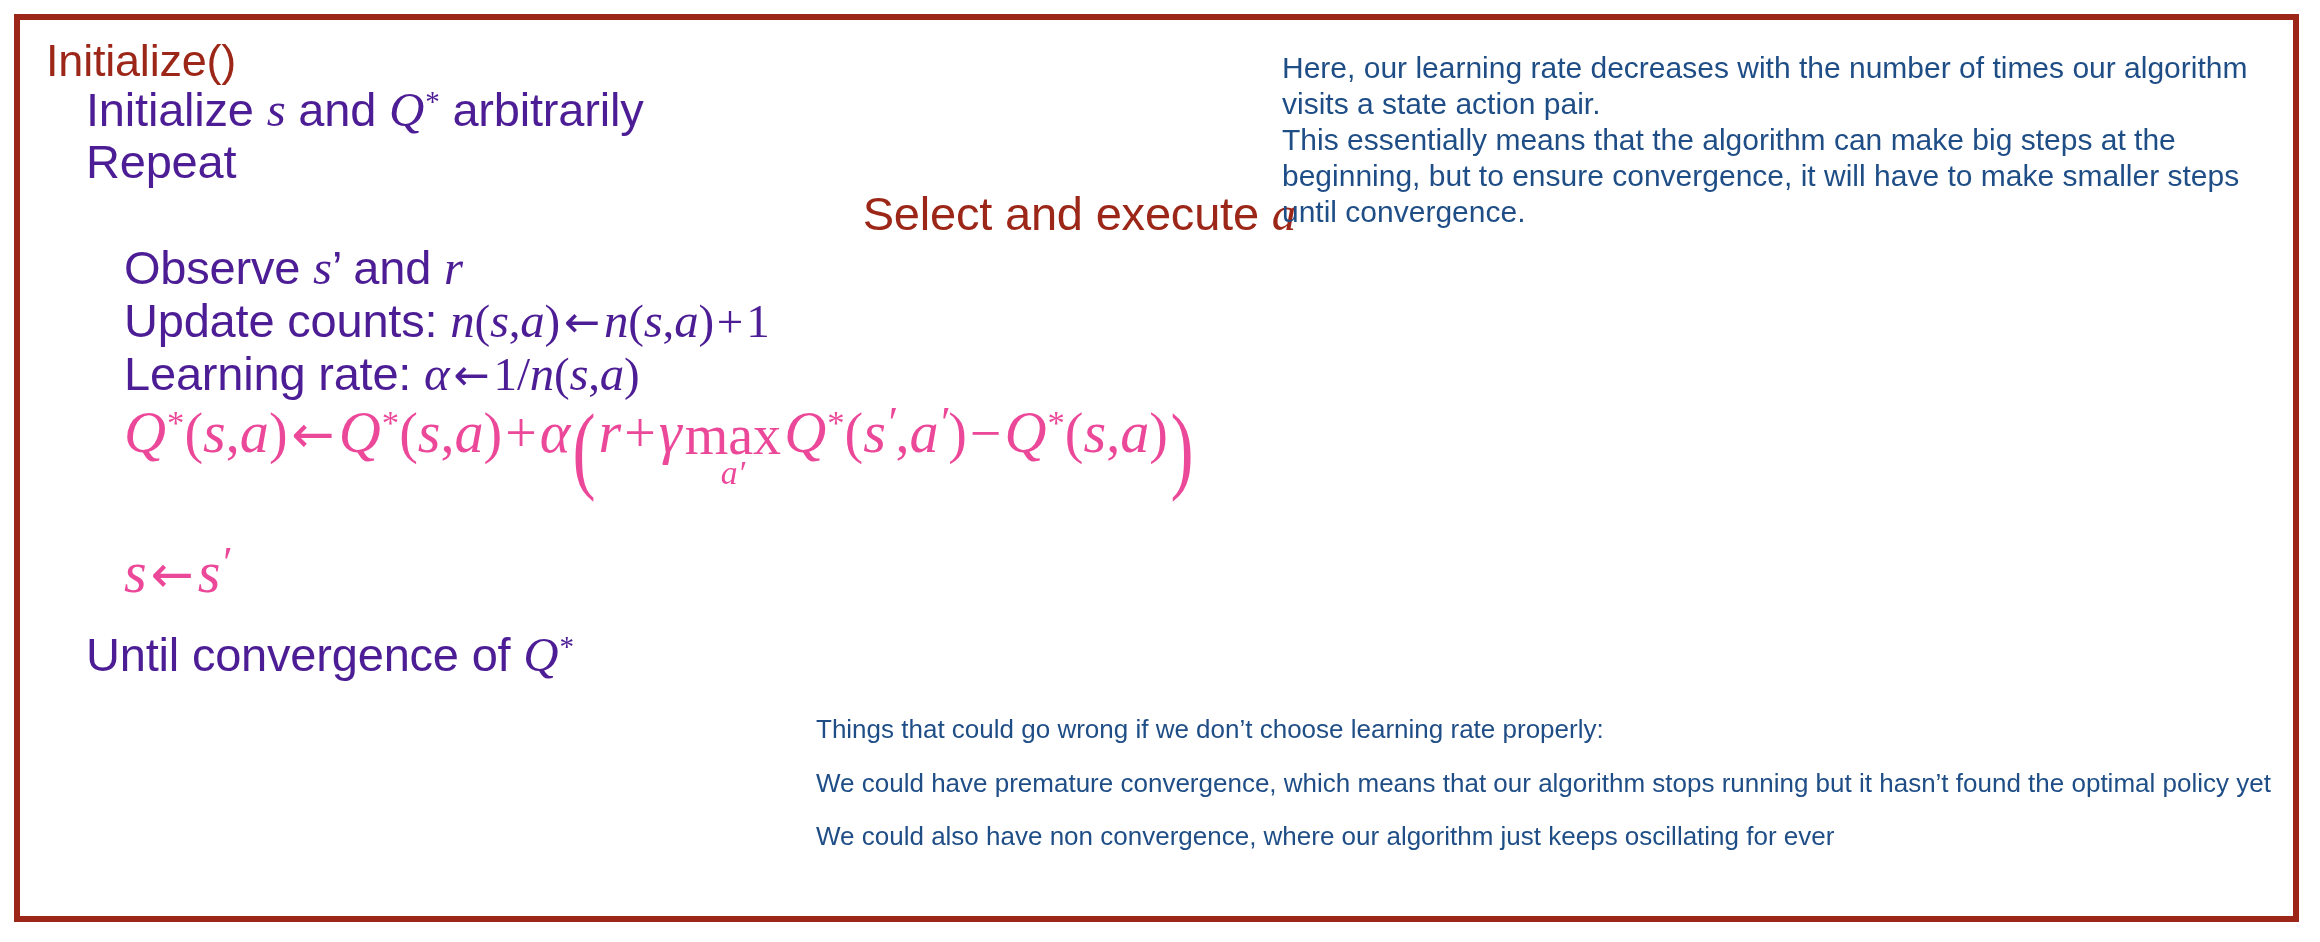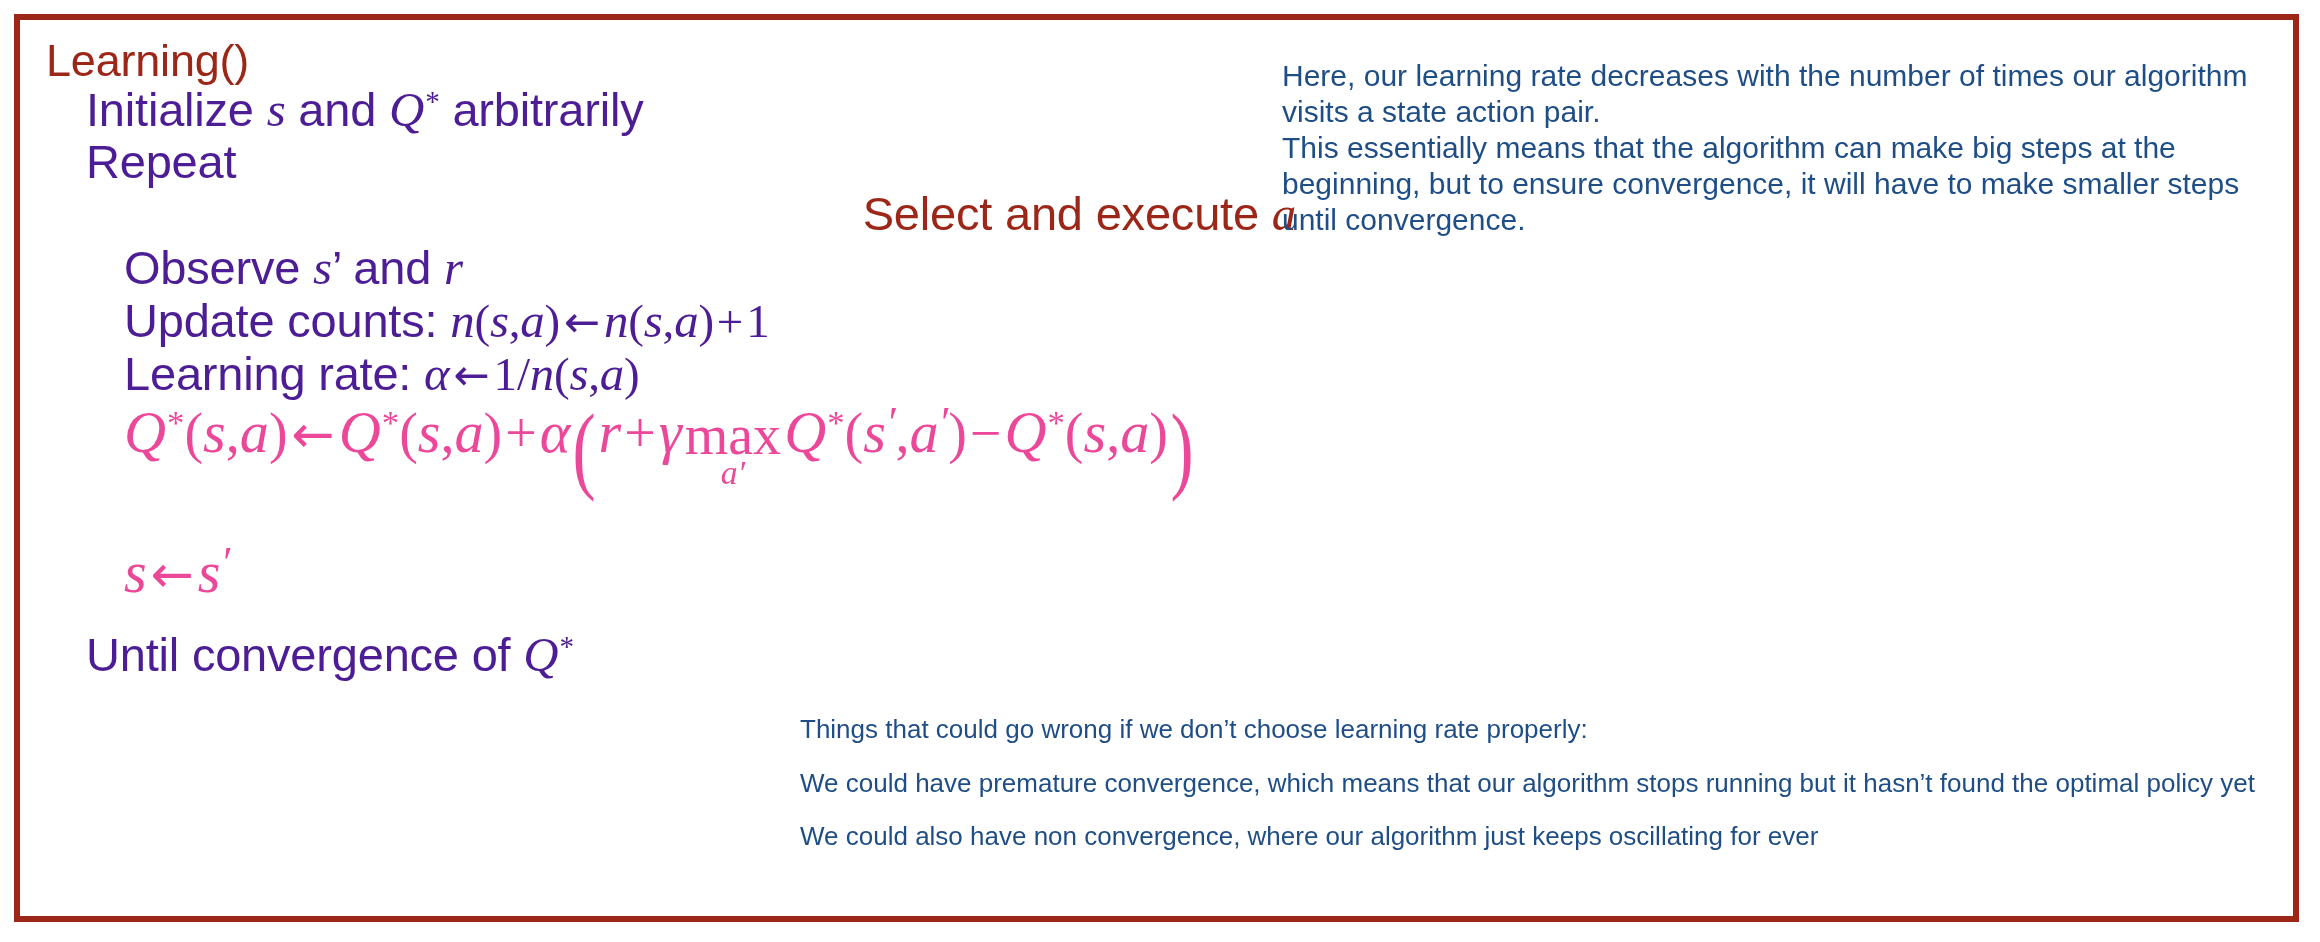--- a/index.html
+++ b/index.html
@@ -131,51 +131,51 @@
     margin-top: -1px;
   }
 
   
   .gap-line { height: 44px; }
 
   
   #note-top {
     position: absolute;
     left: 1262px;
-    top: 38px;
+    top: 30px;
     width: 1020px;
     color: #1F4E87;
     font-family: "Liberation Sans", sans-serif;
     font-size: 30px;
     line-height: 1.20;
   }
 
   
   #note-bottom {
     position: absolute;
-    left: 780px;
+    left: 796px;
     top: 694px;
     width: 1460px;
     color: #1F4E87;
     font-family: "Liberation Sans", sans-serif;
     font-size: 26px;
     line-height: 1.22;
   }
   #note-bottom .para { margin-bottom: 22px; }
   #note-bottom .para:last-child { margin-bottom: 8px; }
 </style>
 </head>
 <body>
 
 <div id="slide">
   <div id="frame">
 
     <div id="pseudocode">
 
-      <div class="code-line title">Learning()</div>
+      <div class="code-line title">Initialize()</div>
 
       <div class="code-line ind1"><span>Initialize </span><span class="mi">s</span><span> and </span><span class="mi">Q</span><span class="sup">*</span><span> arbitrarily</span></div>
 
       <div class="code-line ind1">Repeat</div>
 
       <div class="code-line ind2 accent"><span>Select and execute </span><span class="mi">a</span></div>
 
       <div class="code-line ind2"><span>Observe </span><span class="mi">s</span><span>’</span><span> and </span><span class="mi">r</span></div>
 
       <div class="code-line ind2"><span>Update counts: </span><span class="mi">n</span><span class="mup">(</span><span class="mi">s</span><span class="mup">,</span><span class="mi">a</span><span class="mup">)</span><span class="arrow">←</span><span class="mi">n</span><span class="mup">(</span><span class="mi">s</span><span class="mup">,</span><span class="mi">a</span><span class="mup">)</span><span class="op">+</span><span class="mup">1</span></div>

